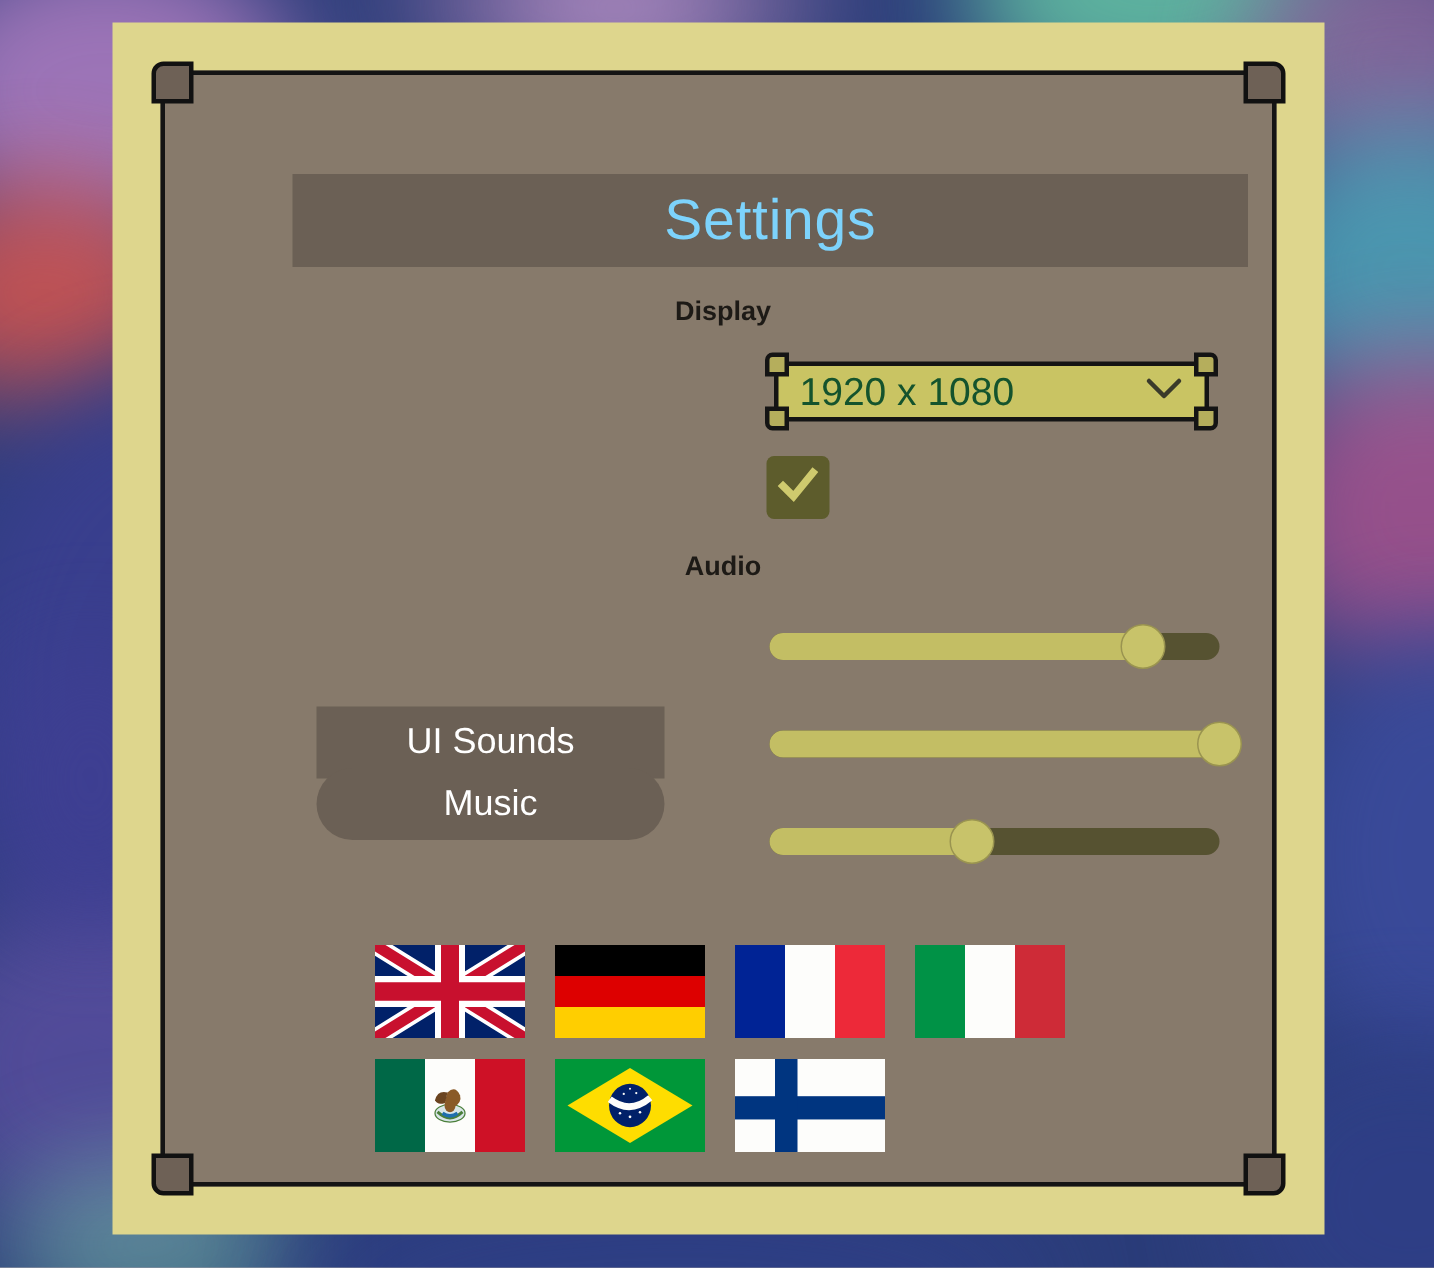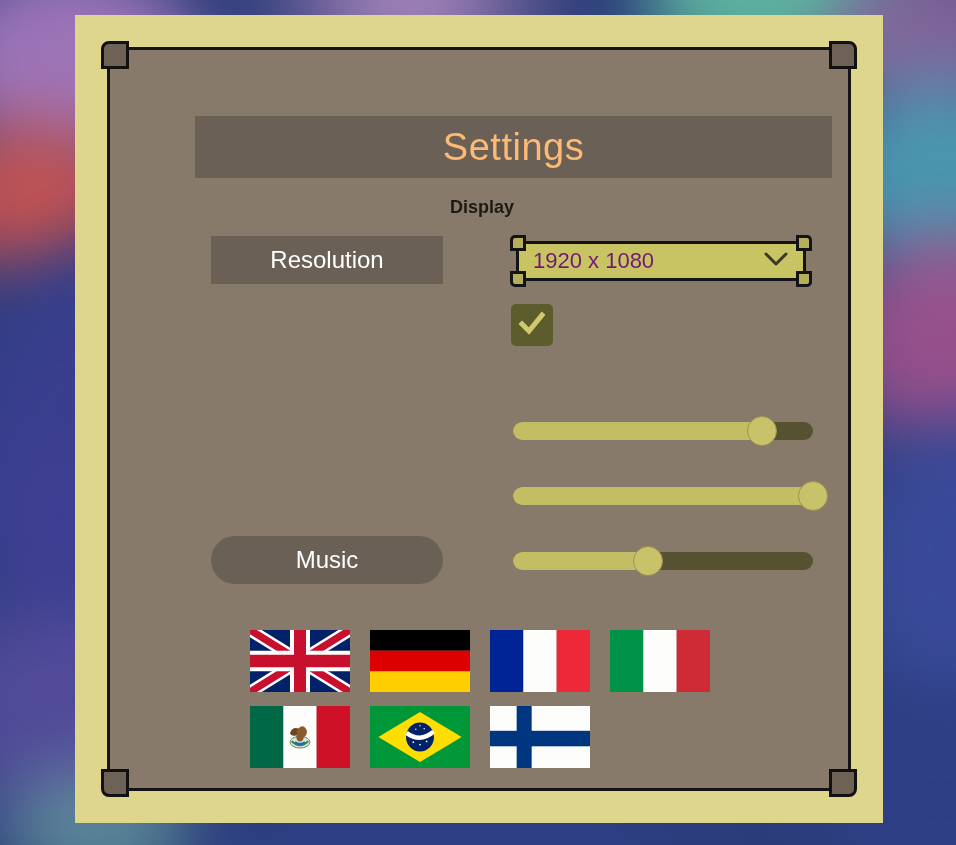--- a/index.html
+++ b/index.html
@@ -64,21 +64,21 @@
 
   
   #title-bar {
     position: absolute;
     left: 85px; top: 66px;
     width: 637px; height: 62px;
     background: #6b6055;
     display: flex; align-items: center; justify-content: center;
   }
   #title-text {
-    color: #fdba74;
+    color: #7dd3fc;
     font-size: 38px;
     font-weight: 400;
     letter-spacing: .5px;
     text-align: right;
   }
 
   
   .section-head {
     position: absolute;
     width: 744px; left: 0;
@@ -98,42 +98,42 @@
     width: 232px; height: 48px;
     background: #6b6055;
     display: flex; align-items: center; justify-content: center;
     color: #fff;
     font-size: 24px;
   }
   #lbl-resolution   { top: 186px; }
   #lbl-fullscreen   { top: 251px; }
   #lbl-game-sounds  { top: 356px; }
   #lbl-ui-sounds    { top: 421px; }
-  #lbl-music        { top: 486px; border-radius: 24px; }
+  #lbl-music        { top: 462px; border-radius: 24px; }
 
   
   #dropdown-wrap {
     position: absolute;
     left: 400px; top: 185px;
     width: 302px; height: 52px;
   }
   #dropdown {
     position: absolute;
     left: 6px; top: 6px;
     width: 290px; height: 40px;
     background: #c9c463;
     border: 3px solid #141414;
     border-radius: 6px;
     display: flex; align-items: center;
     padding: 0 14px;
   }
   #dropdown-value {
     flex: 1;
-    font-size: 22px;
-    color: #701a75;
+    font-size: 26px;
+    color: #14532d;
   }
   .dd-corner {
     position: absolute;
     width: 16px; height: 16px;
     background: #b5ae5c;
     border: 3px solid #141414;
   }
   .dd-corner.tl { left: 0;  top: 0;  border-radius: 5px 0 0 0; }
   .dd-corner.tr { right: 0; top: 0;  border-radius: 0 5px 0 0; }
   .dd-corner.bl { left: 0;  bottom: 0; border-radius: 0 0 0 5px; }
@@ -225,21 +225,20 @@
     <div class="corner tr"></div>
     <div class="corner bl"></div>
     <div class="corner br"></div>
 
     <div id="title-bar">
       <span id="title-text">Settings</span>
     </div>
 
     <div class="section-head" id="head-display">Display</div>
 
-    <div class="opt-label" id="lbl-resolution">Resolution</div>
 
     <div id="dropdown-wrap">
       <div id="dropdown">
         <span id="dropdown-value">1920 x 1080</span>
         <span>
           <svg width="26" height="16" viewBox="0 0 26 16">
             <polyline points="3,3 13,13 23,3" fill="none" stroke="#3a3a2a" stroke-width="3" stroke-linecap="round" stroke-linejoin="round"></polyline>
           </svg>
         </span>
       </div>
@@ -251,27 +250,29 @@
 
 
     <div id="checkbox">
       <span>
         <svg width="30" height="30" viewBox="0 0 30 30">
           <polyline points="5,16 12,23 25,7" fill="none" stroke="#cfca6e" stroke-width="5" stroke-linecap="square" stroke-linejoin="miter"></polyline>
         </svg>
       </span>
     </div>
 
+    <div class="section-head" id="head-audio">Audio</div>
 
     <div class="slider" id="sl-game-sounds">
       <div class="track-bg"></div>
       <div class="track-fill" style="width: 83%;"></div>
       <div class="knob" style="left: 83%;"></div>
     </div>
 
+    <div class="opt-label" id="lbl-ui-sounds">UI Sounds</div>
     <div class="slider" id="sl-ui-sounds">
       <div class="track-bg"></div>
       <div class="track-fill" style="width: 100%;"></div>
       <div class="knob" style="left: 100%;"></div>
     </div>
 
     <div class="opt-label" id="lbl-music">Music</div>
     <div class="slider" id="sl-music">
       <div class="track-bg"></div>
       <div class="track-fill" style="width: 45%;"></div>

